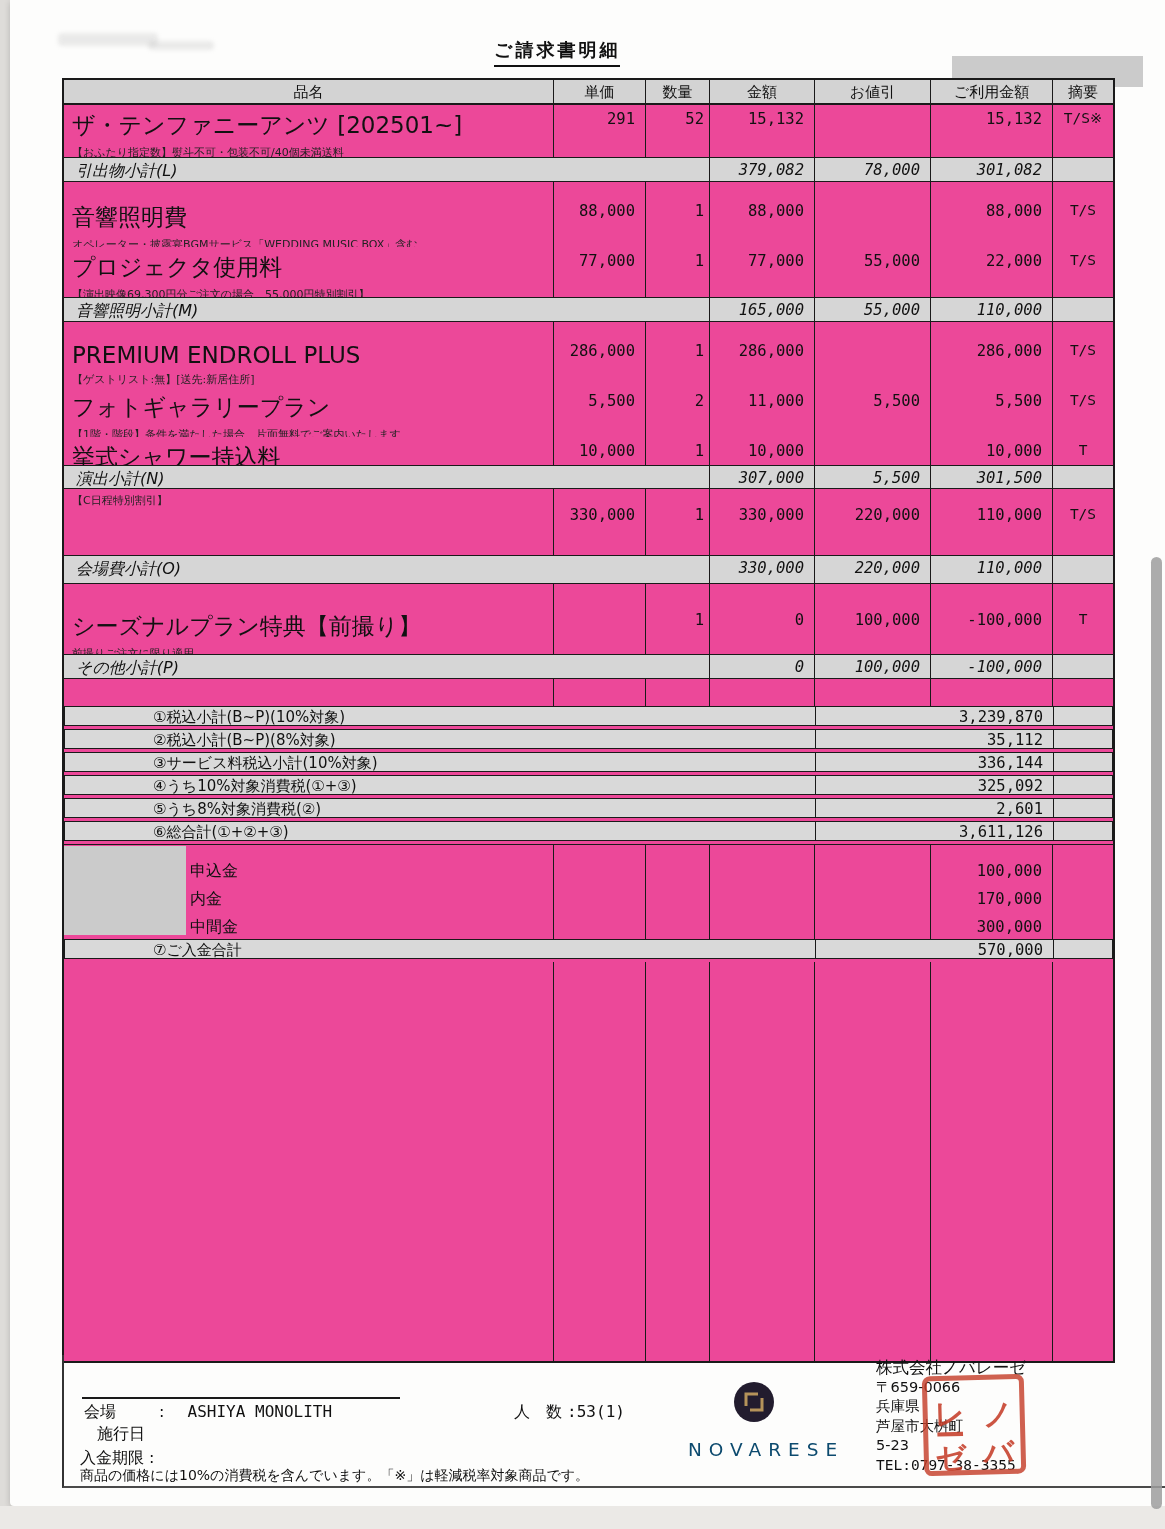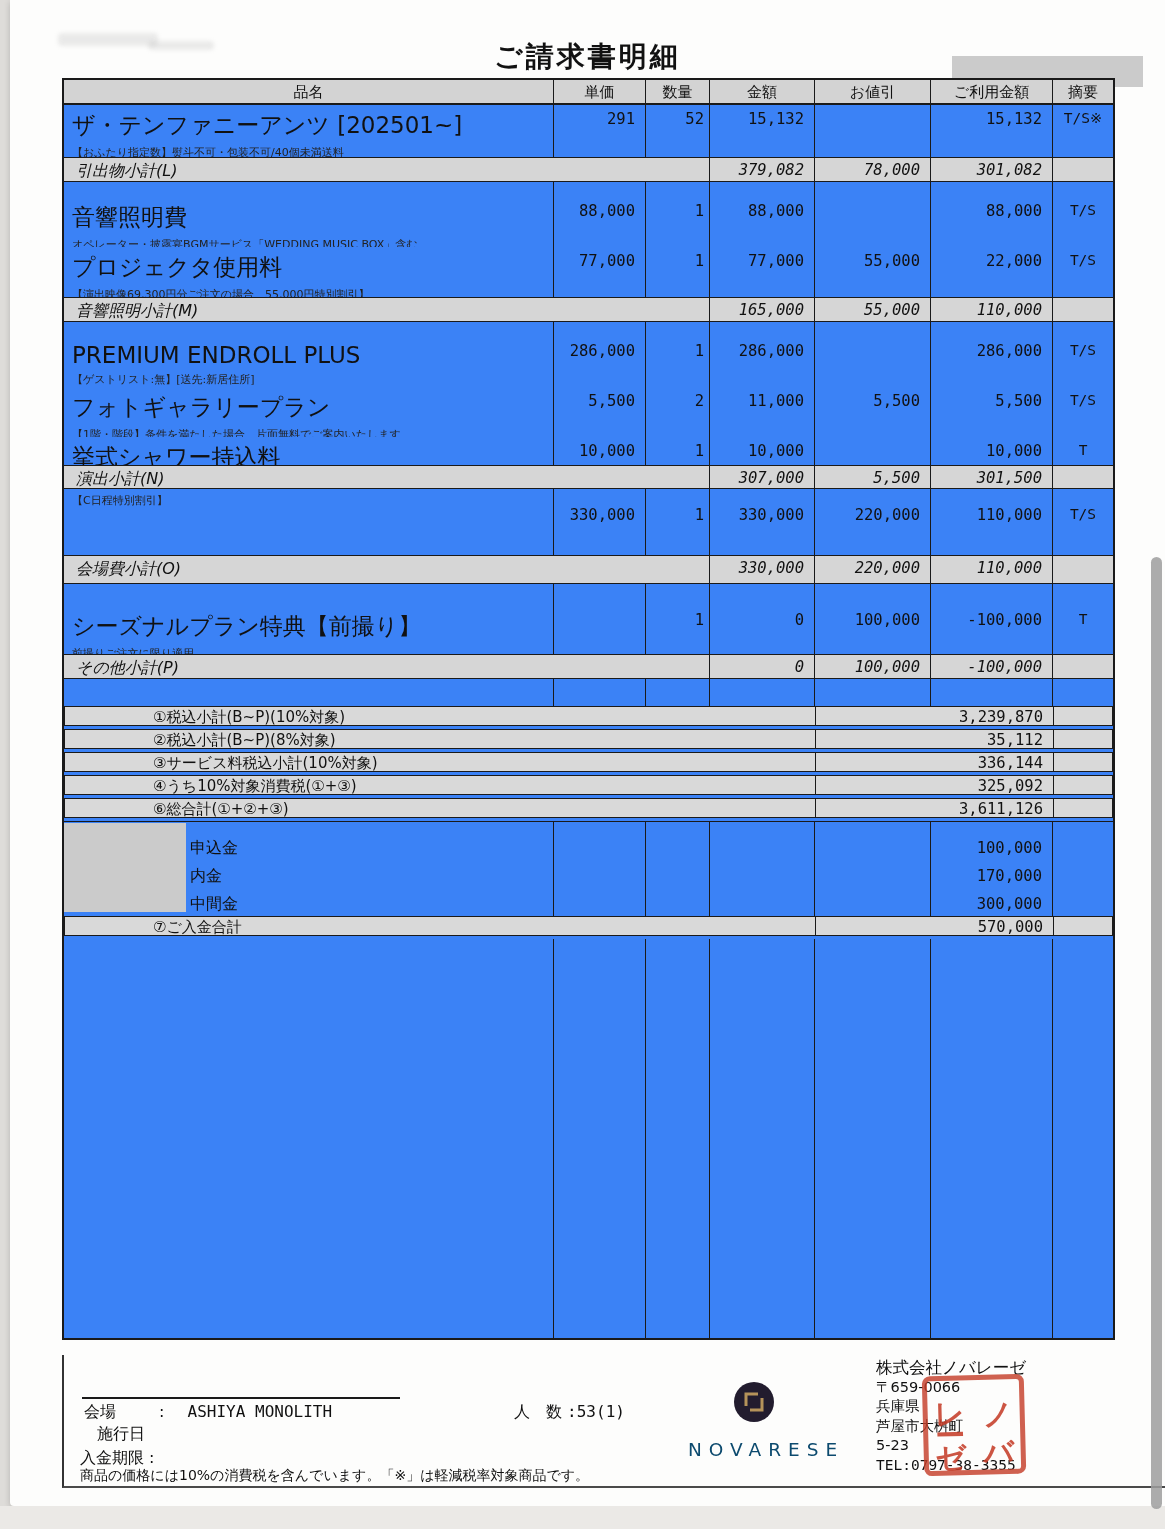--- a/index.html
+++ b/index.html
@@ -11,27 +11,27 @@
   }
   .paper{
     position:absolute;left:10px;top:0;width:1155px;height:1506px;
     background:#fdfdfc;border-radius:0 0 0 4px;
     box-shadow:0 2px 6px rgba(0,0,0,.18);
   }
   .bottom-strip{position:absolute;left:0;top:1506px;width:1165px;height:23px;background:#ebe9e6;}
   .smudge{position:absolute;background:#b9b9b9;opacity:.28;filter:blur(2px);border-radius:4px;}
   .redact{position:absolute;background:#cbcbcb;}
   .title{
-    position:absolute;left:494px;top:38px;font-size:28px;font-weight:bold;
+    position:absolute;left:494px;top:38px;font-size:18px;font-weight:bold;
     letter-spacing:3px;padding-bottom:3px;border-bottom:2.5px solid #111;
   }
   
   .invoice-table{
     position:absolute;left:62px;top:78px;width:1049px;
-    border:2px solid #1a1a1a;background:#3b82f6;
+    border:2px solid #1a1a1a;background:#ec4899;
   }
   .row{display:grid;grid-template-columns:489px 92px 64px 105px 116px 122px 61px;box-sizing:border-box;}
   .row.sub{display:grid;grid-template-columns:645px 105px 116px 122px 61px;background:#d6d6d6;border-top:1px solid #1a1a1a;border-bottom:1px solid #1a1a1a;font-style:italic;}
   .row.sumrow{display:grid;grid-template-columns:750px 238px 61px;background:#d9d9d9;border:1px solid #1a1a1a;height:20px;margin-bottom:3px;}
   .cell{box-sizing:border-box;overflow:hidden;}
   .cell.bl{border-left:1px solid #1a1a1a;}
   .hdr{background:#d3d3d3;border-bottom:2px solid #1a1a1a;height:25px;}
   .hdr .cell{font-size:15px;text-align:center;padding-top:3px;}
   .iname{font-size:23px;padding:0 0 0 8px;white-space:nowrap;}
   .inote{font-size:11px;padding:4px 0 0 8px;color:#222;white-space:nowrap;}
@@ -271,20 +271,25 @@
     <div class="cell slabel">③サービス料税込小計(10%対象)</div>
     <div class="cell bl num">336,144</div>
     <div class="cell bl"></div>
   </div>
   <div class="row sumrow">
     <div class="cell slabel">④うち10%対象消費税(①+③)</div>
     <div class="cell bl num">325,092</div>
     <div class="cell bl"></div>
   </div>
   <div class="row sumrow">
+    <div class="cell slabel">⑤うち8%対象消費税(②)</div>
+    <div class="cell bl num">2,601</div>
+    <div class="cell bl"></div>
+  </div>
+  <div class="row sumrow">
     <div class="cell slabel">⑥総合計(①+②+③)</div>
     <div class="cell bl num">3,611,126</div>
     <div class="cell bl"></div>
   </div>
 
   <div class="row payblock">
     <div class="cell paypad">
       <div class="redact" style="left:0;top:1px;width:122px;height:89px;position:absolute;"></div>
       <div class="paylabel">申込金</div>
       <div class="paylabel">内金</div>

